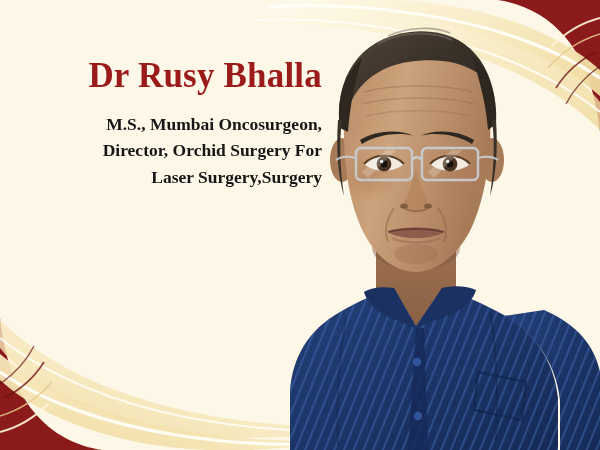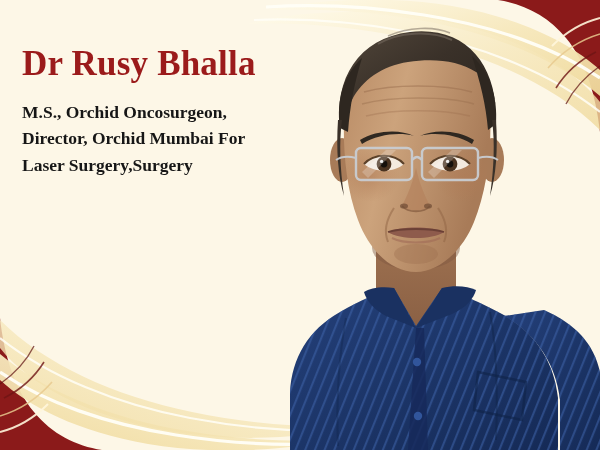--- a/index.html
+++ b/index.html
@@ -20,23 +20,24 @@
   .deco-layer {
     position: absolute;
     inset: 0;
     pointer-events: none;
   }
 
   
   #text-block {
     position: absolute;
     left: 22px;
-    top: 46px;
+    top: 58px;
     width: 300px;
     z-index: 6;
+    text-align: right;
   }
   #doctor-name {
     font-family: "Liberation Serif", "DejaVu Serif", serif;
     font-size: 35px;
     font-weight: bold;
     color: #9b1b1b;
     letter-spacing: 0.2px;
     line-height: 1.05;
     margin: 0 0 16px 0;
     white-space: nowrap;
@@ -256,19 +257,19 @@
       <path d="M106,232 C118,228 150,228 162,232" fill="none" stroke="#6B4036" stroke-width="1.8"></path>
       <path d="M110,238 C122,244 146,244 158,238" fill="none" stroke="#A06A56" stroke-width="2" opacity="0.6"></path>
 
       <ellipse cx="134" cy="254" rx="22" ry="10" fill="#9A6E4E" opacity="0.35"></ellipse>
     </svg>
   </div>
 
   <div id="text-block">
     <h1 id="doctor-name">Dr Rusy Bhalla</h1>
     <div id="credentials">
-      <div>M.S., Orchid Oncosurgeon,</div>
-      <div>Director, Orchid Mumbai For</div>
+      <div>M.S., Mumbai Oncosurgeon,</div>
+      <div>Director, Orchid Surgery For</div>
       <div>Laser Surgery,Surgery</div>
     </div>
   </div>
 
 </div>
 
 </body></html>

